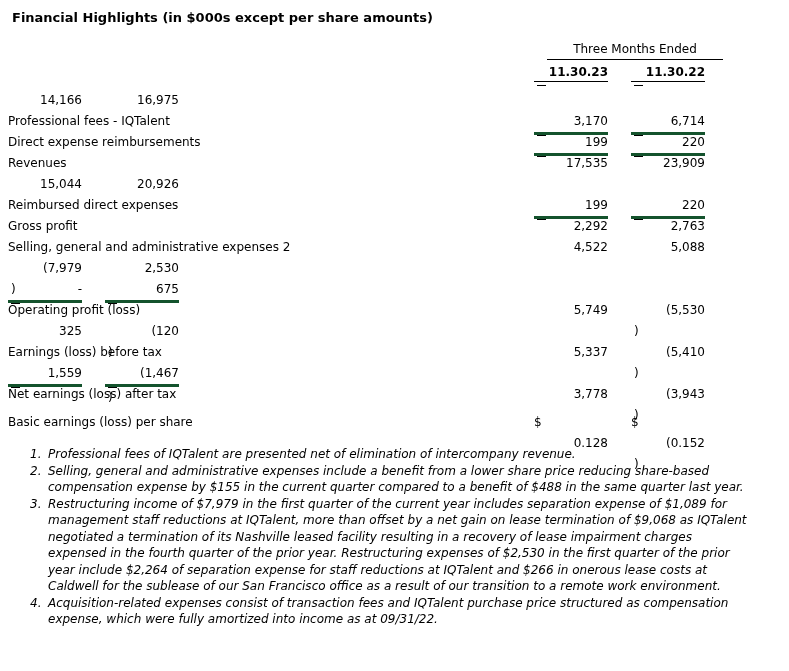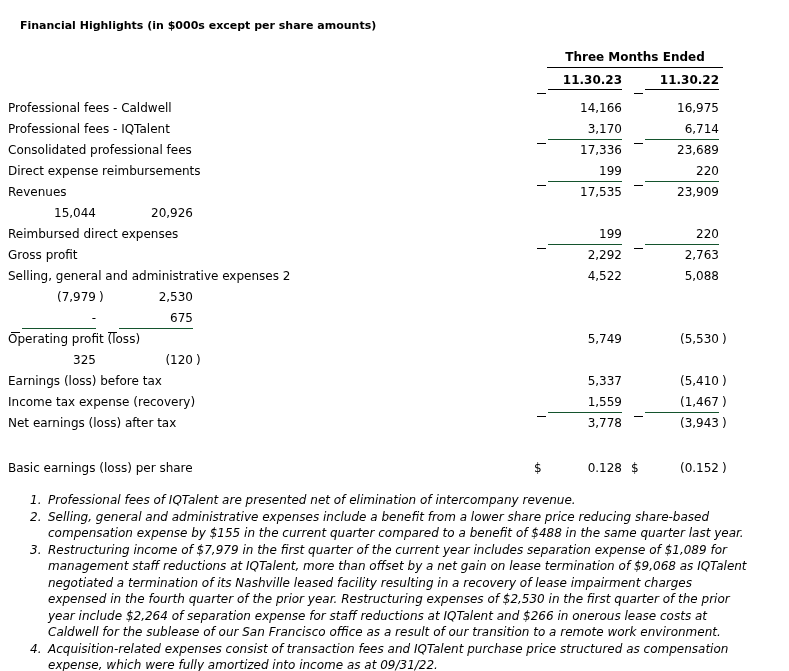--- a/index.html
+++ b/index.html
@@ -7,57 +7,57 @@
   body {
     width: 789px; height: 671px;
     background: #ffffff; color: #000000;
     font-family: "DejaVu Sans", "Liberation Sans", sans-serif;
     font-size: 12px;
     overflow: hidden;
   }
   .page { padding: 6px 8px 0 8px; }
 
   .title {
-    font-size: 11px; font-weight: bold; line-height: 16px;
-    margin: 12px;
+    font-size: 13px; font-weight: bold; line-height: 16px;
+    margin: 4px;
   }
 
   
   .tme-row { display: flex; margin-top: 16px; }
   .tme-spacer { width: 539px; }
   .tme {
-    width: 176px; text-align: center; font-weight: bold;
+    width: 176px; text-align: center; font-weight: normal;
     line-height: 14px; padding-bottom: 3px;
     border-bottom: 1.5px solid #000;
   }
 
   .hdr-row { display: flex; margin-top: 5px; }
   .label-cell { width: 526px; }
 
-  .col { display: flex; position: relative; width: 97px; }
+  .col { display: flex; position: relative; width: 97px; flex-direction: column; }
   .cur { width: 14px; }
   .amt { width: 74px; text-align: right; }
   .paren { width: 9px; padding-left: 3px; }
 
   .hdr-row .amt {
     font-weight: bold; line-height: 14px;
     padding-bottom: 2px; border-bottom: 1.5px solid #000;
   }
   
   .col.u::before {
     content: ""; position: absolute; left: 3px; bottom: -4px;
     width: 9px; height: 0; border-top: 1px solid #000;
   }
 
   
   .rows { margin-top: 8px; }
   .row { display: flex; height: 21px; }
   .row > .label-cell, .row .cur, .row .amt, .row .paren { line-height: 21px; }
-  .row .col.u .amt { border-bottom: 1px solid #14532d; }
-  .row.gap-above { margin-top: 24px; }
+  .row .col.u .amt { border-bottom: 3px solid #14532d; }
+  .row.gap-above { margin-top: 7px; }
 
   
   .footnotes { margin: 13px 0 0 22px; width: 740px; }
   .fn { display: flex; font-style: italic; line-height: 16.5px; }
   .fn-num { flex: 0 0 18px; width: 18px; }
   .fn-text { width: 700px; }
 </style>
 </head>
 <body>
 
@@ -81,21 +81,20 @@
       </div>
       <div class="col u">
         <span class="cur"></span>
         <span class="amt">11.30.22</span>
         <span class="paren"></span>
       </div>
     </div>
 
     <div class="rows" id="rows">
   <div class="row">
-    <div class="label-cell">Professional fees - Caldwell</div>
     <div class="col c1">
       <span class="cur"></span>
       <span class="amt">14,166</span>
       <span class="paren"></span>
     </div>
     <div class="col c2">
       <span class="cur"></span>
       <span class="amt">16,975</span>
       <span class="paren"></span>
     </div>
@@ -108,33 +107,20 @@
       <span class="amt">3,170</span>
       <span class="paren"></span>
     </div>
     <div class="col c2 u">
       <span class="cur"></span>
       <span class="amt">6,714</span>
       <span class="paren"></span>
     </div>
   </div>
 
-  <div class="row">
-    <div class="label-cell">Consolidated professional fees</div>
-    <div class="col c1">
-      <span class="cur"></span>
-      <span class="amt">17,336</span>
-      <span class="paren"></span>
-    </div>
-    <div class="col c2">
-      <span class="cur"></span>
-      <span class="amt">23,689</span>
-      <span class="paren"></span>
-    </div>
-  </div>
 
   <div class="row">
     <div class="label-cell">Direct expense reimbursements</div>
     <div class="col c1 u">
       <span class="cur"></span>
       <span class="amt">199</span>
       <span class="paren"></span>
     </div>
     <div class="col c2 u">
       <span class="cur"></span>
@@ -273,21 +259,20 @@
       <span class="paren"></span>
     </div>
     <div class="col c2">
       <span class="cur"></span>
       <span class="amt">(5,410</span>
       <span class="paren">)</span>
     </div>
   </div>
 
   <div class="row">
-    <div class="label-cell">Income tax expense (recovery)</div>
     <div class="col c1 u">
       <span class="cur"></span>
       <span class="amt">1,559</span>
       <span class="paren"></span>
     </div>
     <div class="col c2 u">
       <span class="cur"></span>
       <span class="amt">(1,467</span>
       <span class="paren">)</span>
     </div>

